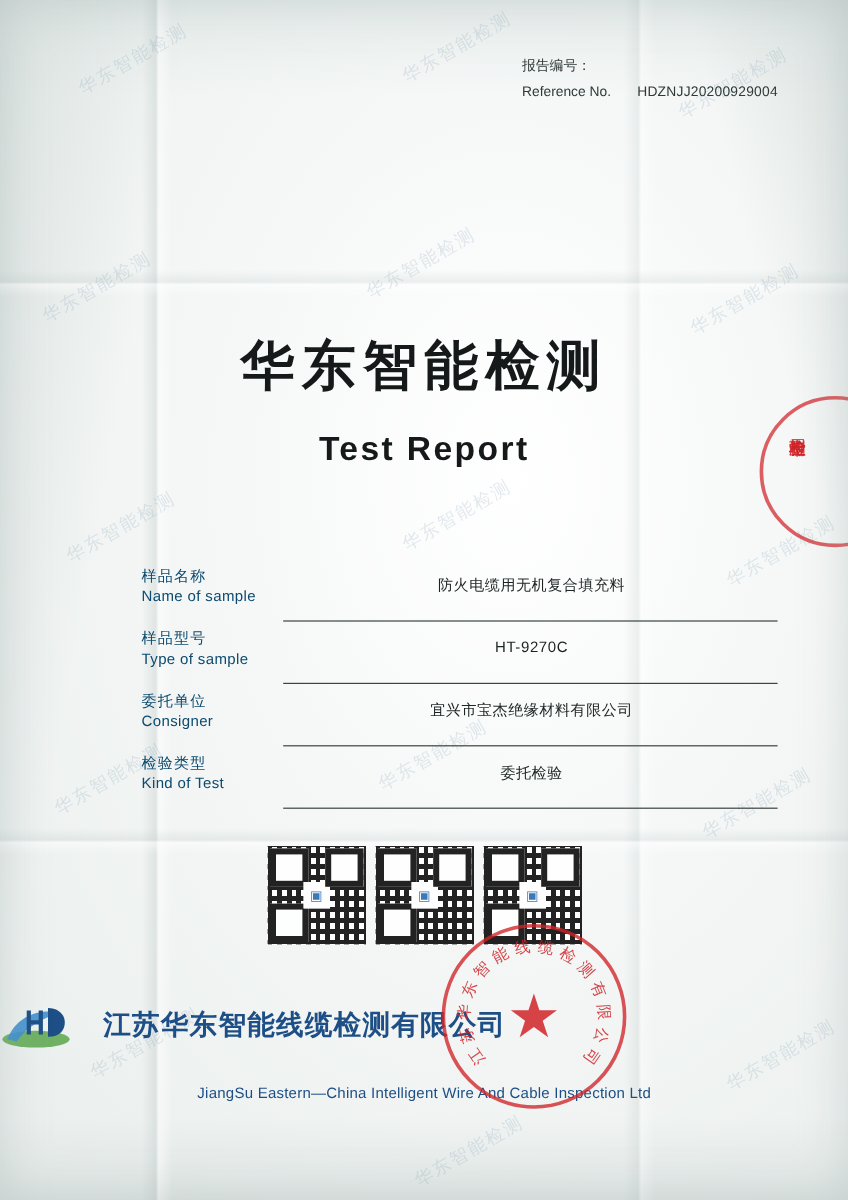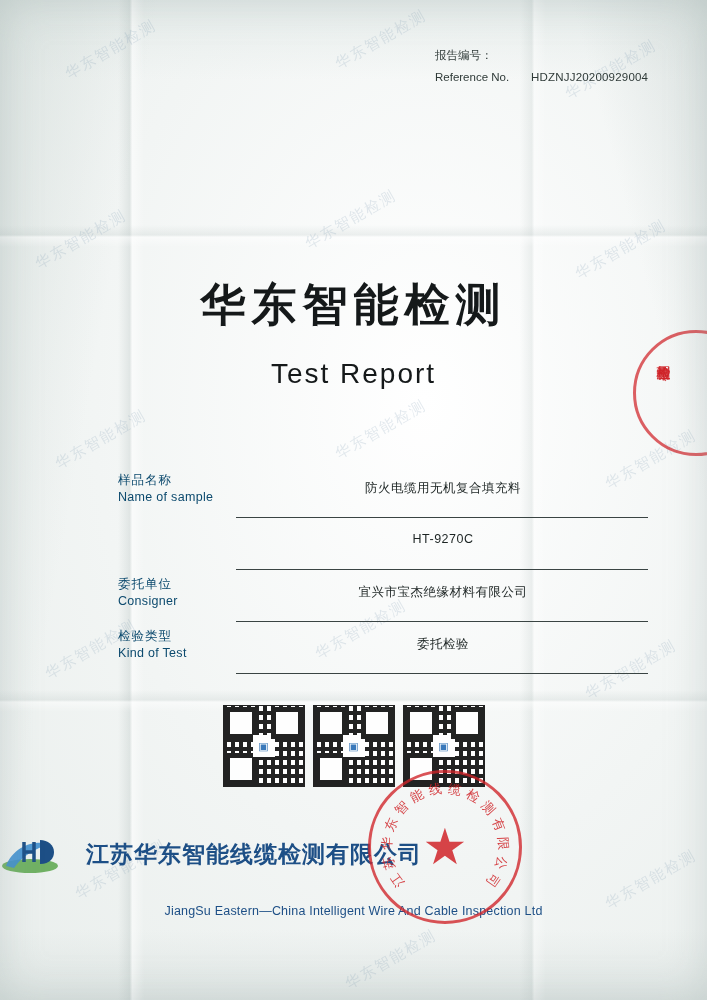--- a/index.html
+++ b/index.html
@@ -92,21 +92,21 @@
     font-size: 45px;
     letter-spacing: 6px;
     color: #15191a;
   }
   .title-en {
     position: absolute;
     left: 0; right: 0;
     top: 358px;
     text-align: center;
     font-family: "Liberation Sans", sans-serif;
-    font-weight: normal;
+    font-weight: bold;
     font-size: 28px;
     letter-spacing: 2px;
     color: #15191a;
   }
 
   
   .fields {
     position: absolute;
     left: 118px;
     top: 470px;
@@ -333,20 +333,24 @@
     <div class="field-row r1">
       <div class="field-label">
         <div class="label-cn">样品名称</div>
         <div class="label-en">Name of sample</div>
       </div>
       <div class="field-value">防火电缆用无机复合填充料</div>
       <div class="field-line"></div>
     </div>
 
     <div class="field-row">
+      <div class="field-label">
+        <div class="label-cn">样品型号</div>
+        <div class="label-en">Type of sample</div>
+      </div>
       <div class="field-value">HT-9270C</div>
       <div class="field-line"></div>
     </div>
 
     <div class="field-row">
       <div class="field-label">
         <div class="label-cn">委托单位</div>
         <div class="label-en">Consigner</div>
       </div>
       <div class="field-value">宜兴市宝杰绝缘材料有限公司</div>

